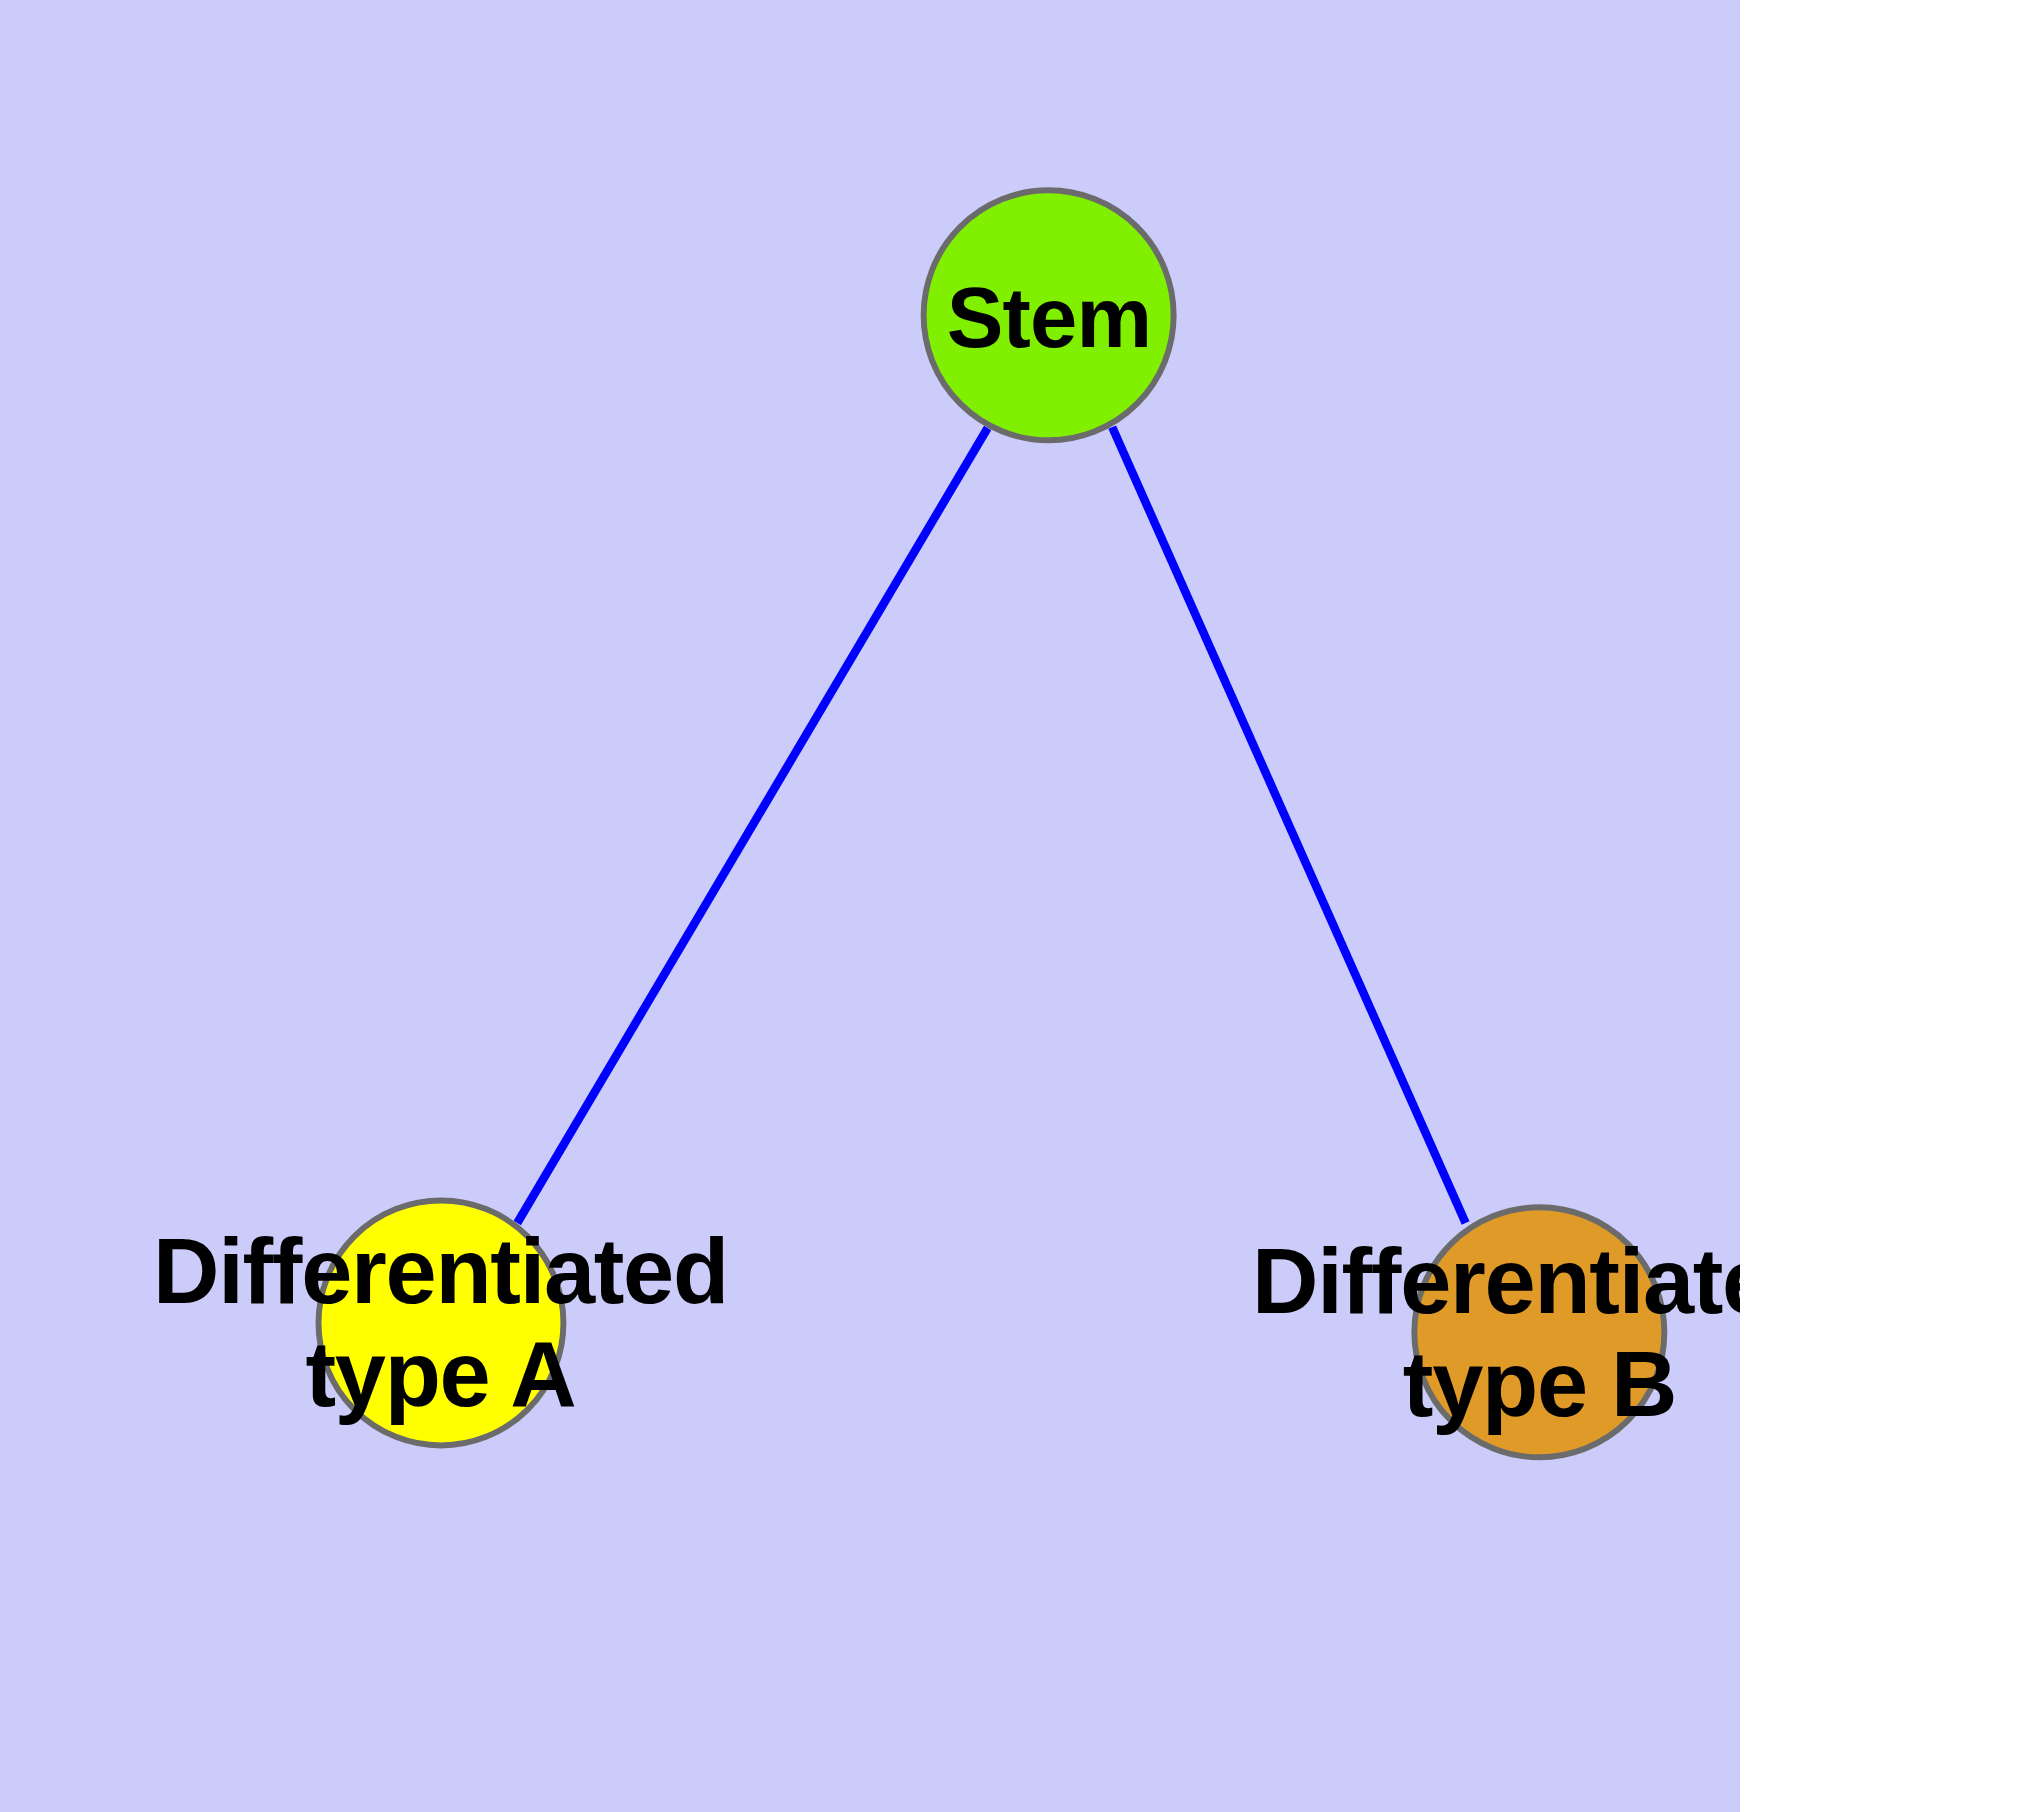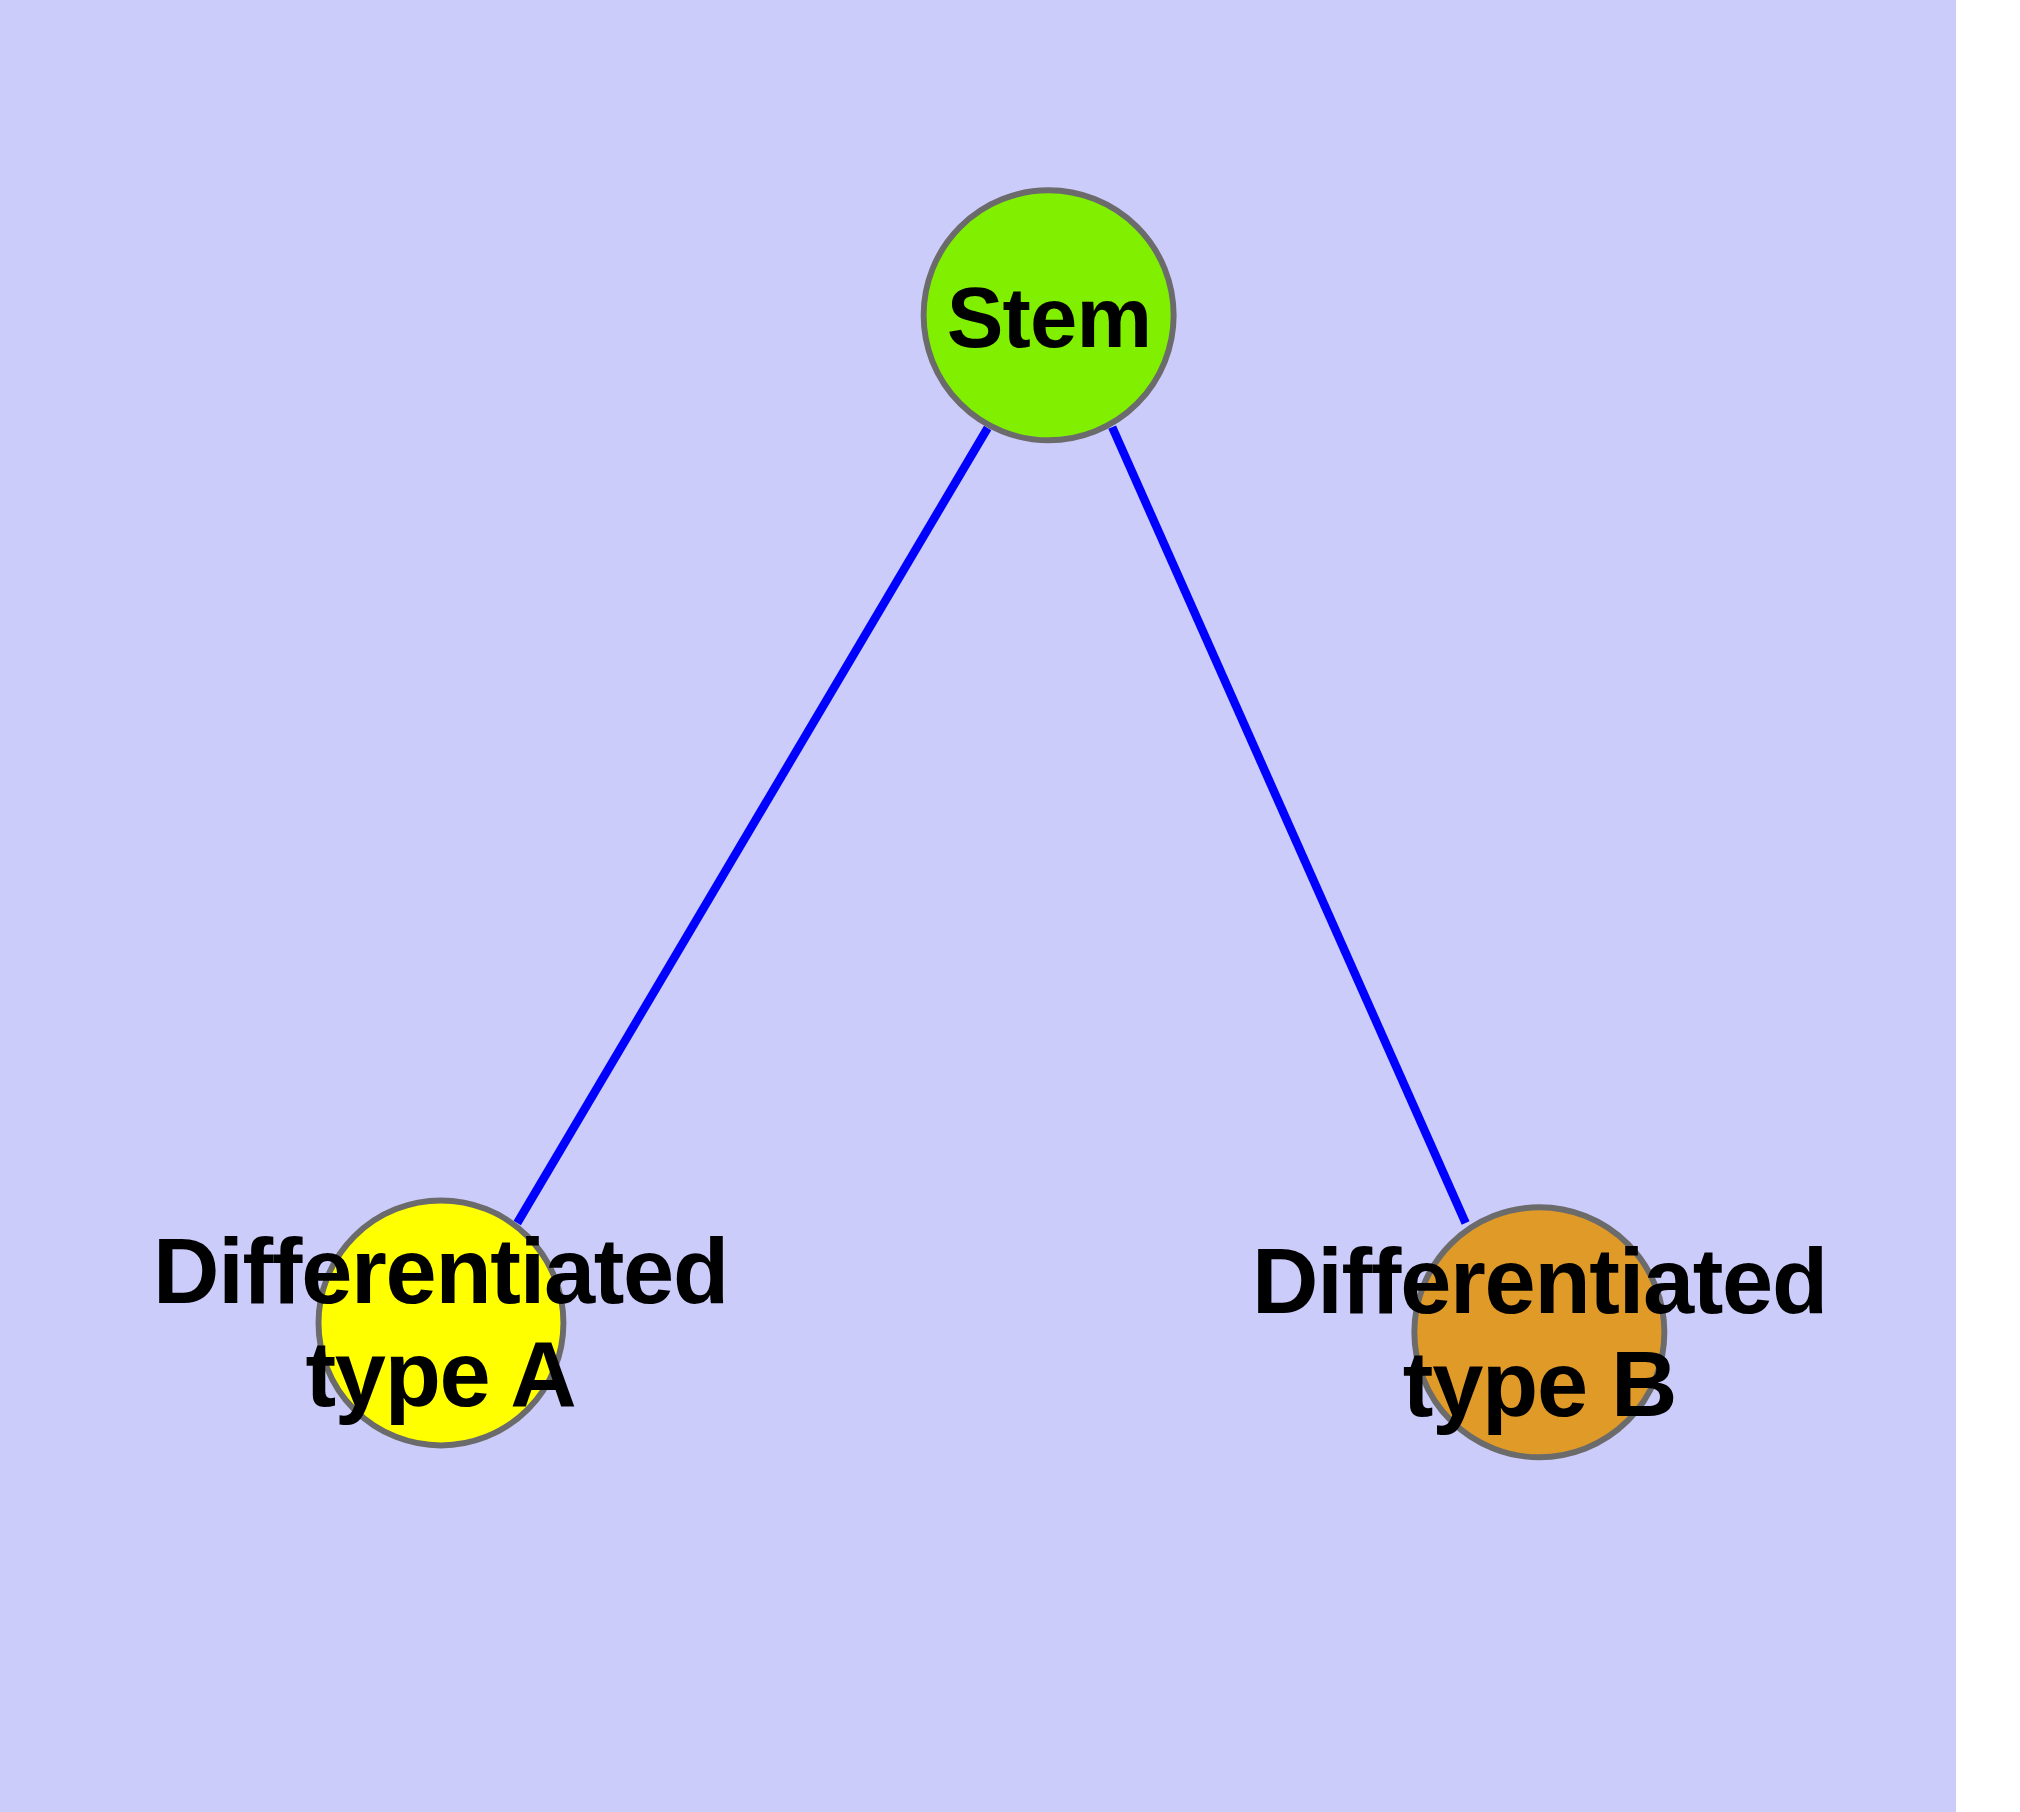--- a/index.html
+++ b/index.html
@@ -39,21 +39,21 @@
     letter-spacing: -0.8px;
   }
   .node-label.leaf {
     font-size: 92px;
     letter-spacing: -1.3px;
   }
 </style>
 </head>
 <body>
 
-<div id="canvas" style="width: 1956px; height: 1812px; background: rgb(204, 204, 250);">
+<div id="canvas" style="width: 1740px; height: 1812px; background: rgb(204, 204, 250);">
 
   <svg id="graph-svg" viewBox="0 0 2384 2138">
     <g>
       <line stroke="#0000ff" stroke-width="10" stroke-linecap="butt" x1="1165" y1="505" x2="610" y2="1443"></line>
       <line stroke="#0000ff" stroke-width="10" stroke-linecap="butt" x1="1312" y1="504" x2="1729" y2="1443"></line>
     </g>
     <g>
       <circle cx="1237" cy="372" r="147.5" fill="#80f000" stroke="#6b6b6b" stroke-width="7"></circle>
       <circle cx="520" cy="1561" r="144.5" fill="#ffff00" stroke="#6b6b6b" stroke-width="7"></circle>
       <circle cx="1816" cy="1572" r="147.5" fill="#e09a28" stroke="#6b6b6b" stroke-width="7"></circle>

